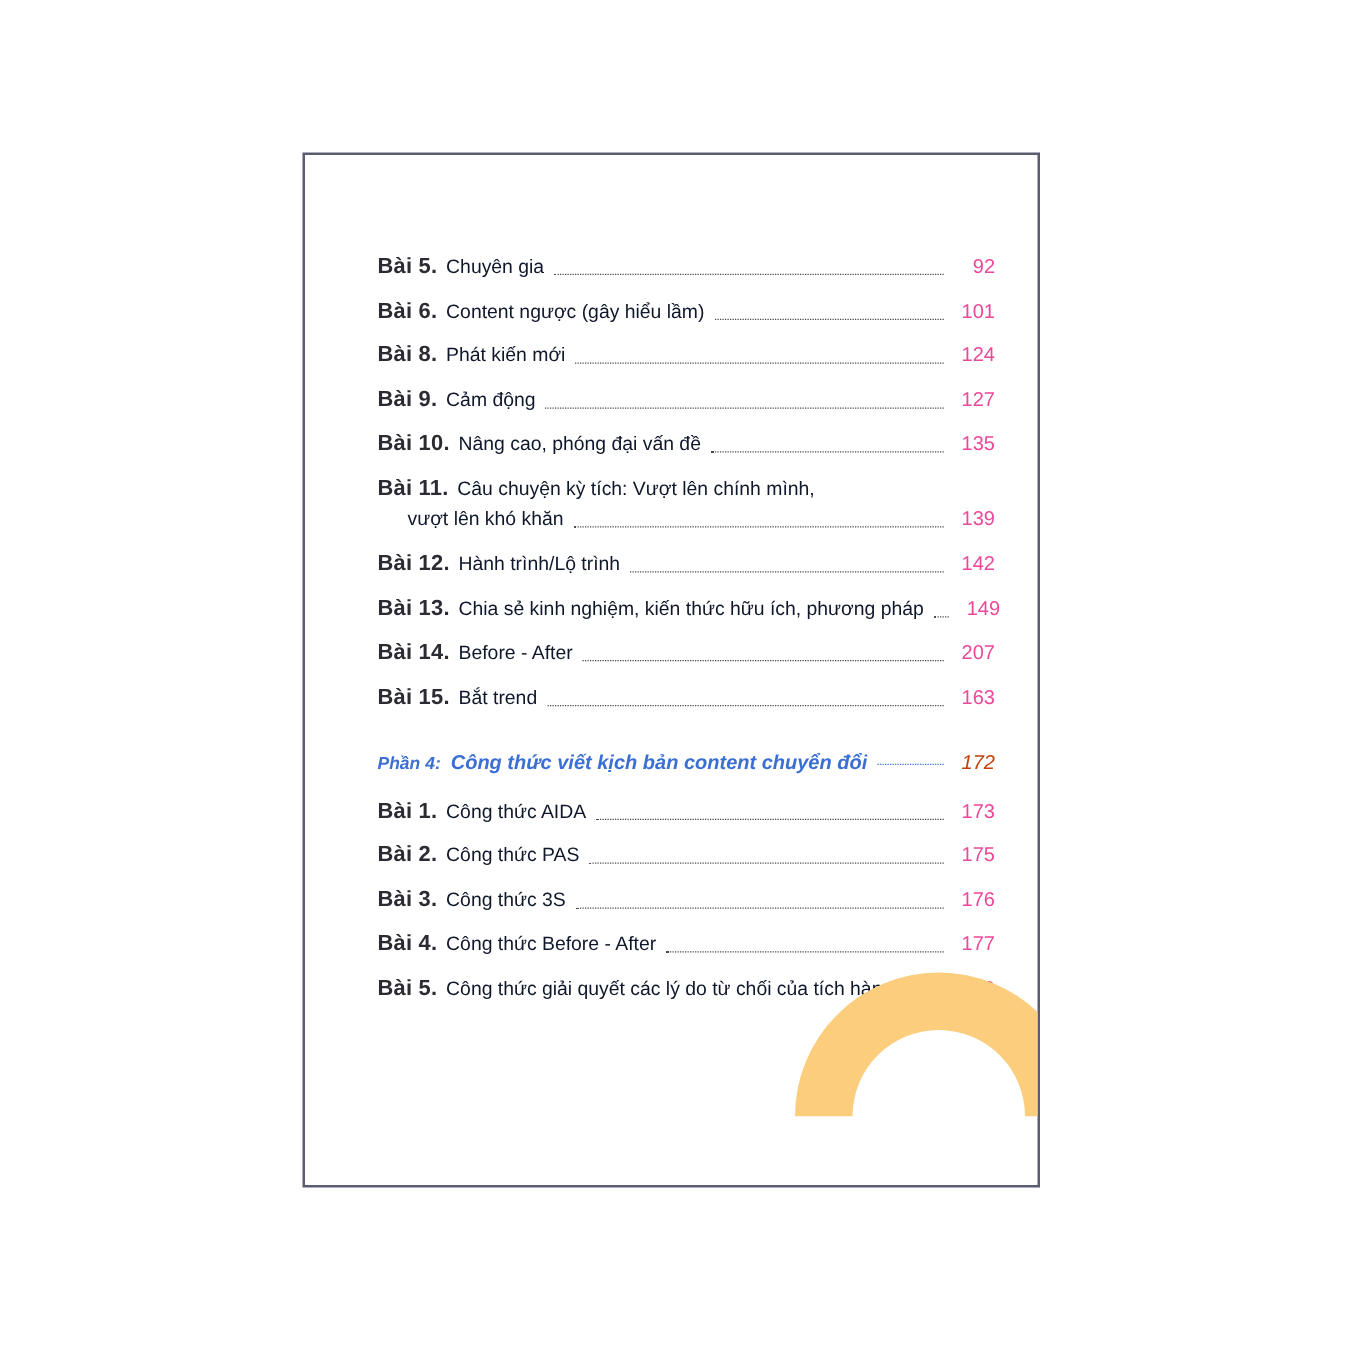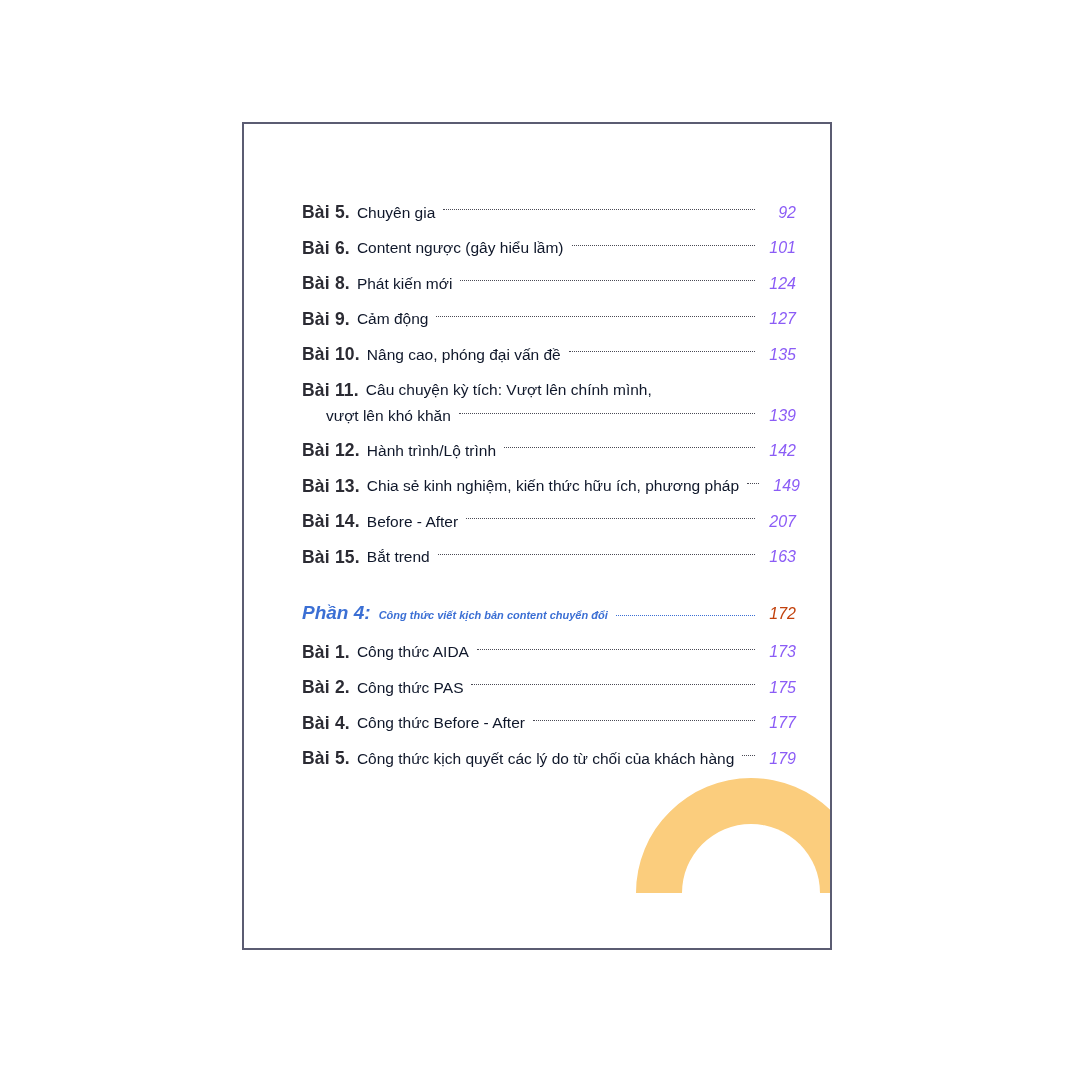--- a/index.html
+++ b/index.html
@@ -49,21 +49,21 @@
 
   .toc {
     position: absolute;
     left: 58px;
     top: 78px;
     right: 34px;
   }
 
   .toc-row {
     display: flex;
-    align-items: center;
+    align-items: flex-end;
     margin-bottom: 14.5px;
     white-space: nowrap;
   }
 
   .lesson-label {
     font-weight: bold;
     font-size: 17.5px;
     color: #2b2b33;
     letter-spacing: 0.2px;
     flex: 0 0 auto;
@@ -82,22 +82,21 @@
     margin: 0 7px 0 8px;
     position: relative;
     top: -3px;
     border-bottom: 1.6px dotted #4a4a55;
     min-width: 12px;
   }
 
   .page-num {
     flex: 0 0 auto;
     font-size: 16px;
-    font-style: italic;
-    color: #8b5cf6;
+    color: #ec4899;
     text-align: right;
     min-width: 34px;
   }
 
   
   .toc-row.continuation {
     margin-top: -8px;
     margin-bottom: 15px;
   }
   .toc-row.continuation .lesson-label {
@@ -111,29 +110,29 @@
   .part-row {
     display: flex;
     align-items: baseline;
     white-space: nowrap;
     margin-top: 34px;
     margin-bottom: 18px;
   }
   .part-label {
     font-weight: bold;
     font-style: italic;
-    font-size: 19px;
+    font-size: 14px;
     color: #3b6fd4;
     flex: 0 0 auto;
     margin-right: 8px;
   }
   .part-title {
     font-weight: bold;
     font-style: italic;
-    font-size: 11px;
+    font-size: 16px;
     color: #3b6fd4;
     flex: 0 1 auto;
     overflow: hidden;
     text-overflow: ellipsis;
   }
   .part-row .dots {
     border-bottom: 1.6px dotted #3b6fd4;
     min-width: 6px;
   }
   .part-row .page-num {
@@ -239,31 +238,37 @@
         <span class="page-num">173</span>
       </div>
 
       <div class="toc-row">
         <span class="lesson-label">Bài 2.</span>
         <span class="lesson-title">Công thức PAS</span>
         <span class="dots"></span>
         <span class="page-num">175</span>
       </div>
 
+      <div class="toc-row">
+        <span class="lesson-label">Bài 3.</span>
+        <span class="lesson-title">Công thức 3S</span>
+        <span class="dots"></span>
+        <span class="page-num">176</span>
+      </div>
 
       <div class="toc-row">
         <span class="lesson-label">Bài 4.</span>
         <span class="lesson-title">Công thức Before - After</span>
         <span class="dots"></span>
         <span class="page-num">177</span>
       </div>
 
       <div class="toc-row">
         <span class="lesson-label">Bài 5.</span>
-        <span class="lesson-title">Công thức kịch quyết các lý do từ chối của khách hàng</span>
+        <span class="lesson-title">Công thức giải quyết các lý do từ chối của tích hàng</span>
         <span class="dots"></span>
         <span class="page-num">179</span>
       </div>
 
     </div>
 
     <div class="corner-arc"></div>
   </div>
 </div>
 

